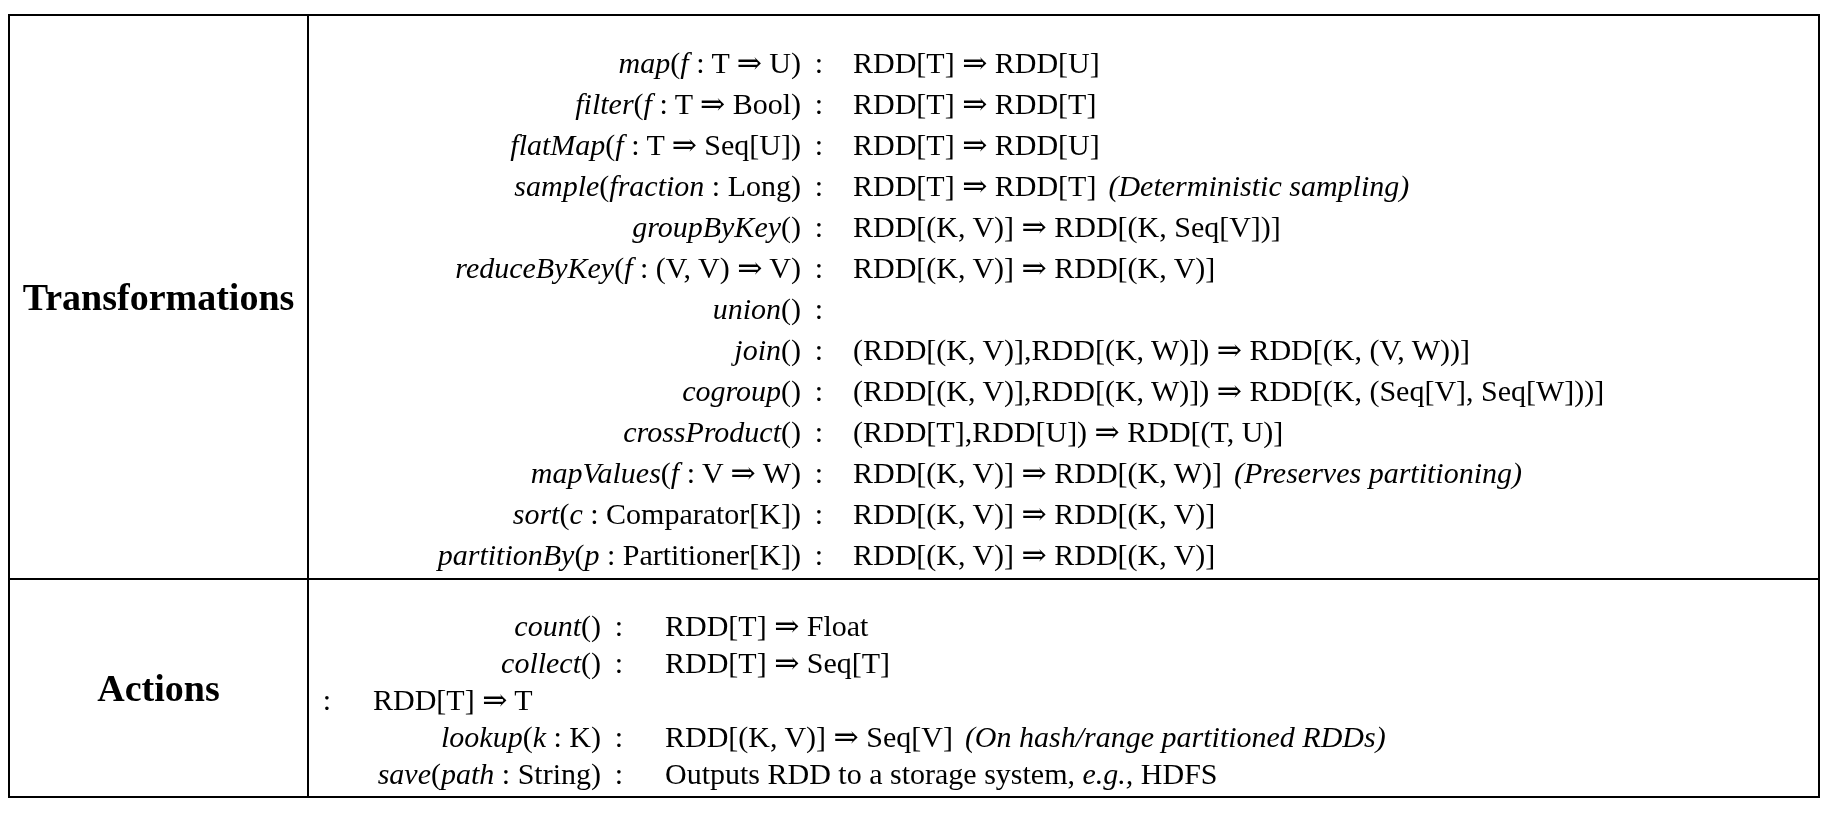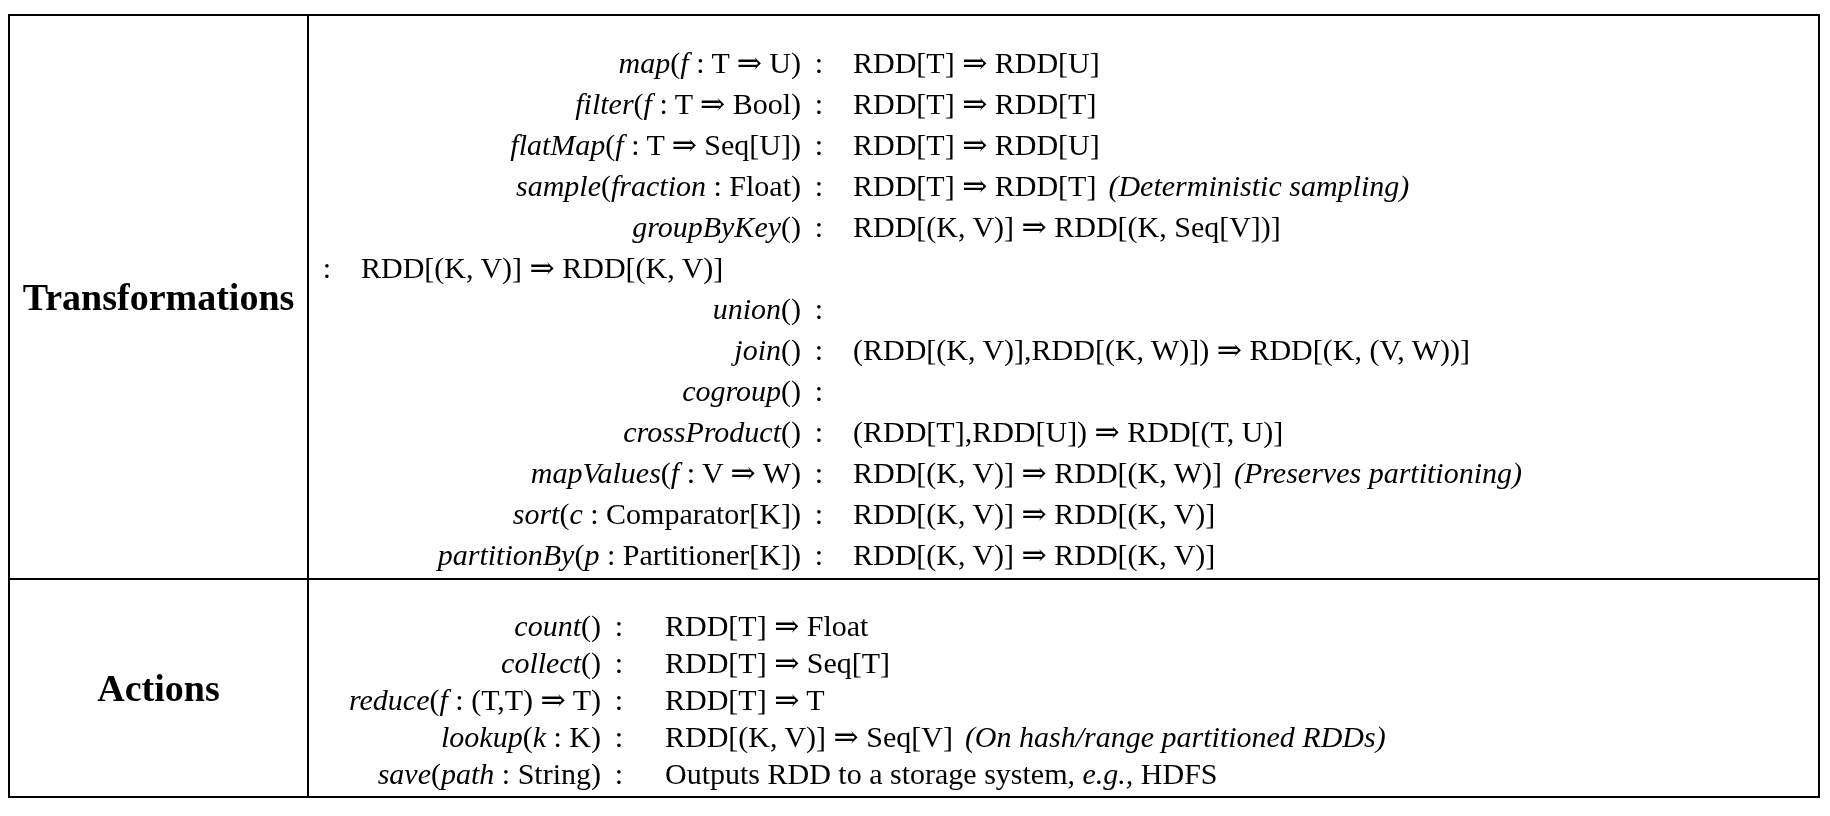--- a/index.html
+++ b/index.html
@@ -54,36 +54,36 @@
 <body>
 
 <div class="figure">
   <div class="op-table">
     <section class="sec sec0 grow13">
       <div class="label-cell">Transformations</div>
       <div class="rows">
           <div class="row"><span class="sig"><span class="it">map</span><span>(</span><span class="it">f</span><span> : T ⇒ U)</span></span><span class="colon">:</span><span class="res"><span>RDD[T] ⇒ RDD[U]</span></span></div>
           <div class="row"><span class="sig"><span class="it">filter</span><span>(</span><span class="it">f</span><span> : T ⇒ Bool)</span></span><span class="colon">:</span><span class="res"><span>RDD[T] ⇒ RDD[T]</span></span></div>
           <div class="row"><span class="sig"><span class="it">flatMap</span><span>(</span><span class="it">f</span><span> : T ⇒ Seq[U])</span></span><span class="colon">:</span><span class="res"><span>RDD[T] ⇒ RDD[U]</span></span></div>
-          <div class="row"><span class="sig"><span class="it">sample</span><span>(</span><span class="it">fraction</span><span> : Float)</span></span><span class="colon">:</span><span class="res"><span>RDD[T] ⇒ RDD[T]</span></span><span class="note">(Deterministic sampling)</span></div>
+          <div class="row"><span class="sig"><span class="it">sample</span><span>(</span><span class="it">fraction</span><span> : Long)</span></span><span class="colon">:</span><span class="res"><span>RDD[T] ⇒ RDD[T]</span></span><span class="note">(Deterministic sampling)</span></div>
           <div class="row"><span class="sig"><span class="it">groupByKey</span><span>()</span></span><span class="colon">:</span><span class="res"><span>RDD[(K, V)] ⇒ RDD[(K, Seq[V])]</span></span></div>
-          <div class="row"><span class="colon">:</span><span class="res"><span>RDD[(K, V)] ⇒ RDD[(K, V)]</span></span></div>
+          <div class="row"><span class="sig"><span class="it">reduceByKey</span><span>(</span><span class="it">f</span><span> : (V, V) ⇒ V)</span></span><span class="colon">:</span><span class="res"><span>RDD[(K, V)] ⇒ RDD[(K, V)]</span></span></div>
           <div class="row"><span class="sig"><span class="it">union</span><span>()</span></span><span class="colon">:</span></div>
           <div class="row"><span class="sig"><span class="it">join</span><span>()</span></span><span class="colon">:</span><span class="res"><span>(RDD[(K, V)],RDD[(K, W)]) ⇒ RDD[(K, (V, W))]</span></span></div>
-          <div class="row"><span class="sig"><span class="it">cogroup</span><span>()</span></span><span class="colon">:</span></div>
+          <div class="row"><span class="sig"><span class="it">cogroup</span><span>()</span></span><span class="colon">:</span><span class="res"><span>(RDD[(K, V)],RDD[(K, W)]) ⇒ RDD[(K, (Seq[V], Seq[W]))]</span></span></div>
           <div class="row"><span class="sig"><span class="it">crossProduct</span><span>()</span></span><span class="colon">:</span><span class="res"><span>(RDD[T],RDD[U]) ⇒ RDD[(T, U)]</span></span></div>
           <div class="row"><span class="sig"><span class="it">mapValues</span><span>(</span><span class="it">f</span><span> : V ⇒ W)</span></span><span class="colon">:</span><span class="res"><span>RDD[(K, V)] ⇒ RDD[(K, W)]</span></span><span class="note">(Preserves partitioning)</span></div>
           <div class="row"><span class="sig"><span class="it">sort</span><span>(</span><span class="it">c</span><span> : Comparator[K])</span></span><span class="colon">:</span><span class="res"><span>RDD[(K, V)] ⇒ RDD[(K, V)]</span></span></div>
           <div class="row"><span class="sig"><span class="it">partitionBy</span><span>(</span><span class="it">p</span><span> : Partitioner[K])</span></span><span class="colon">:</span><span class="res"><span>RDD[(K, V)] ⇒ RDD[(K, V)]</span></span></div>
         </div>
     </section>
     <section class="sec sec1 grow5">
       <div class="label-cell">Actions</div>
       <div class="rows">
           <div class="row"><span class="sig"><span class="it">count</span><span>()</span></span><span class="colon">:</span><span class="res"><span>RDD[T] ⇒ Float</span></span></div>
           <div class="row"><span class="sig"><span class="it">collect</span><span>()</span></span><span class="colon">:</span><span class="res"><span>RDD[T] ⇒ Seq[T]</span></span></div>
-          <div class="row"><span class="sig"><span class="it">reduce</span><span>(</span><span class="it">f</span><span> : (T,T) ⇒ T)</span></span><span class="colon">:</span><span class="res"><span>RDD[T] ⇒ T</span></span></div>
+          <div class="row"><span class="colon">:</span><span class="res"><span>RDD[T] ⇒ T</span></span></div>
           <div class="row"><span class="sig"><span class="it">lookup</span><span>(</span><span class="it">k</span><span> : K)</span></span><span class="colon">:</span><span class="res"><span>RDD[(K, V)] ⇒ Seq[V]</span></span><span class="note">(On hash/range partitioned RDDs)</span></div>
           <div class="row"><span class="sig"><span class="it">save</span><span>(</span><span class="it">path</span><span> : String)</span></span><span class="colon">:</span><span class="res"><span>Outputs RDD to a storage system, </span><span class="it">e.g.,</span><span> HDFS</span></span></div>
         </div>
     </section>
   </div>
 </div>
 
 </body></html>

